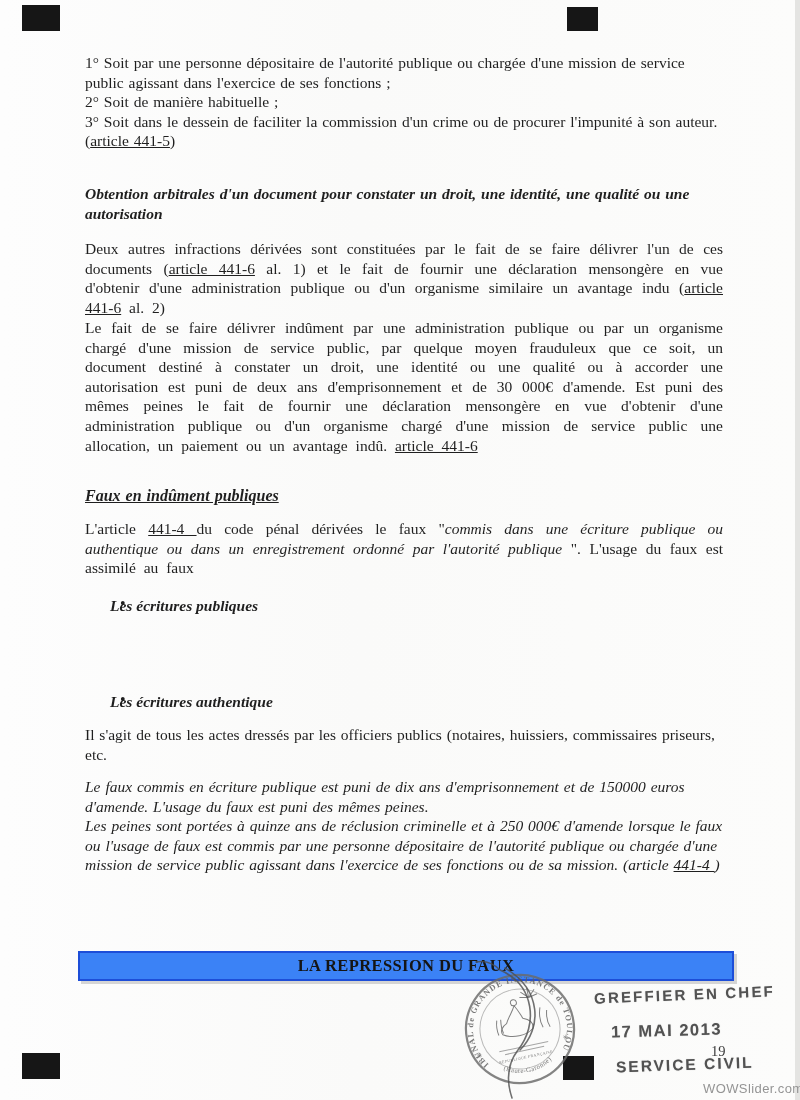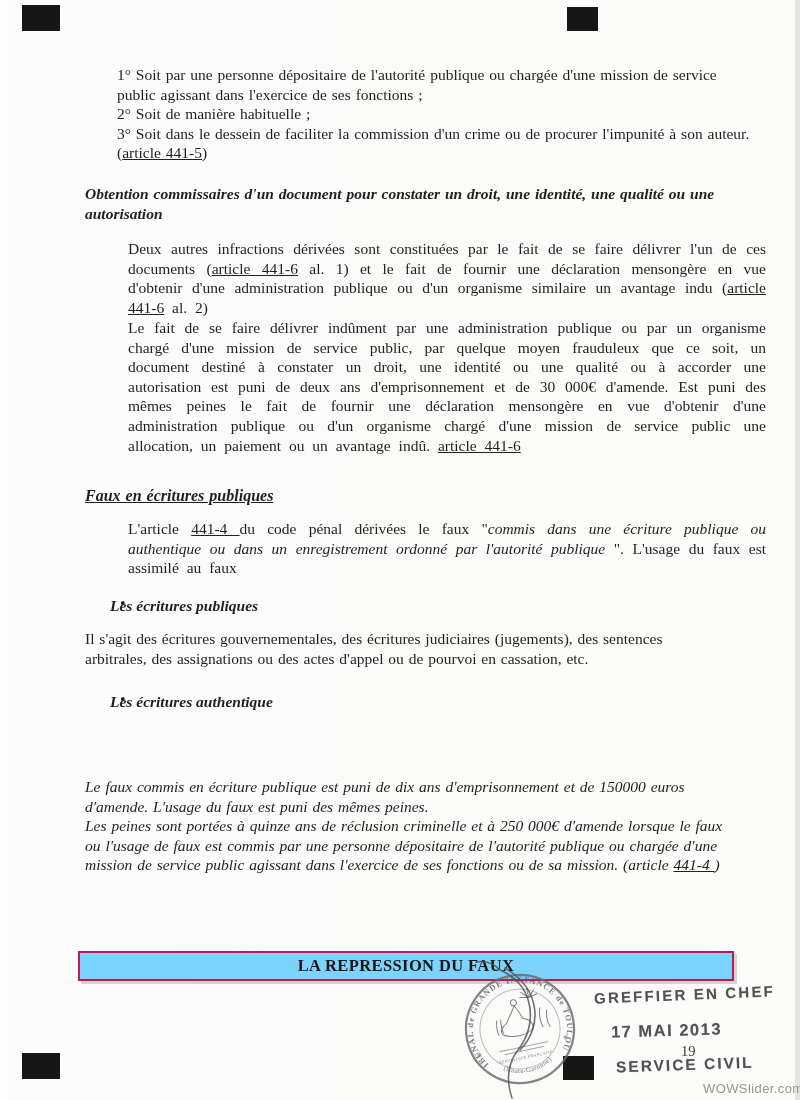--- a/index.html
+++ b/index.html
@@ -3,95 +3,95 @@
 <meta charset="utf-8">
 <style>
   html,body{margin:0;padding:0;}
   body{width:800px;height:1100px;position:relative;overflow:hidden;
        background:linear-gradient(90deg,#fdfdfd 0%,#fafaf9 45%,#fcfcfb 100%);
        font-family:"Liberation Serif","DejaVu Serif",serif;color:#1f1f1f;}
   .page{position:absolute;inset:0;}
   .edge-strip{position:absolute;right:0;top:0;width:5px;height:1100px;background:#e4e4e2;}
   .tb{position:absolute;left:85px;width:638px;font-size:15.5px;line-height:19.6px;
       word-spacing:1px;}
-  .just{text-align:justify;margin-left:43px;}
+  .just{text-align:justify;}
   .stretch{word-spacing:4px;}
   .hd{font-weight:bold;font-style:italic;}
   .hd-u{font-weight:bold;font-style:italic;text-decoration:underline;font-size:16px;}
-  .p-offences{top:65px;margin-left:32px;}
+  .p-offences{top:53px;}
   .h-obtention{top:184px;}
   .p-deux{top:239px;}
   .p-lefait{top:318px;}
   .h-faux{top:486px;}
   .p-article{top:519px;}
   .bullet-row{position:absolute;left:85px;width:600px;font-size:15.5px;}
   .bullet-1{top:597px;}
   .bullet-2{top:693px;}
   .bullet-marker{position:absolute;left:35px;top:-2px;font-size:16px;}
   .bullet-label{margin-left:25px;font-weight:bold;font-style:italic;}
   .p-ecritures-pub{top:629px;}
   .p-actes{top:725px;}
   .p-peines{top:777px;font-style:italic;}
   .rep-box{position:absolute;left:78px;top:951px;width:652px;height:26px;
-           border:2px solid #be185d;background:#7dd3fc;
+           border:2px solid #1d4ed8;background:#3b82f6;
            box-shadow:3px 3px 0 rgba(140,140,140,.35);}
   .rep-box-title{display:block;text-align:center;line-height:26px;font-weight:bold;
                  font-size:16.5px;letter-spacing:.4px;color:#151515;}
   .mark{position:absolute;background:#161616;}
   .mark-tl{left:22px;top:5px;width:38px;height:26px;}
   .mark-tr{left:567px;top:7px;width:31px;height:24px;}
   .mark-bl{left:22px;top:1053px;width:38px;height:26px;}
   .mark-br{left:563px;top:1056px;width:31px;height:24px;}
   .seal{position:absolute;left:447px;top:956px;opacity:.82;}
   .signature{position:absolute;left:430px;top:950px;pointer-events:none;}
   .stamp-text{position:absolute;font-family:"Liberation Sans","DejaVu Sans",sans-serif;
               color:#525252;font-weight:600;text-shadow:0 0 1px rgba(90,90,90,.35);
               white-space:nowrap;}
   .stamp-clerk{left:594px;top:986px;font-size:15px;letter-spacing:2.2px;transform:rotate(-2.3deg);}
   .stamp-date{left:611px;top:1021px;font-size:16.5px;letter-spacing:1.5px;transform:rotate(-1.5deg);}
   .stamp-service{left:616px;top:1056px;font-size:15.5px;letter-spacing:2px;transform:rotate(-2deg);}
-  .page-number{position:absolute;left:681px;top:1043px;font-size:14.5px;color:#3a3a3a;text-align:right;}
+  .page-number{position:absolute;left:711px;top:1043px;font-size:14.5px;color:#3a3a3a;text-align:right;}
   .watermark{position:absolute;left:703px;top:1081px;font-family:"Liberation Sans","DejaVu Sans",sans-serif;
              font-size:13px;color:#949494;letter-spacing:.4px;}
 </style>
 </head>
 <body>
 
 <div class="page">
 
   <div class="mark mark-tl"></div>
   <div class="mark mark-tr"></div>
   <div class="mark mark-bl"></div>
   <div class="mark mark-br"></div>
   <div class="edge-strip"></div>
 
   <div class="tb p-offences"><span>1° Soit par une personne dépositaire de l'autorité publique ou chargée d'une mission de service public agissant dans l'exercice de ses fonctions ;</span><br><span>2° Soit de manière habituelle ;</span><br><span>3° Soit dans le dessein de faciliter la commission d'un crime ou de procurer l'impunité à son auteur.(</span><span style="text-decoration: underline;">article 441-5</span><span>)</span></div>
 
-  <div class="tb hd h-obtention">Obtention commissaires d'un document pour constater un droit, une identité, une qualité ou une autorisation</div>
+  <div class="tb hd h-obtention">Obtention arbitrales d'un document pour constater un droit, une identité, une qualité ou une autorisation</div>
 
   <div class="tb just stretch p-deux"><span>Deux autres infractions dérivées sont constituées par le fait de se faire délivrer l'un de ces documents (</span><span style="text-decoration: underline;">article 441-6</span><span> al. 1) et le fait de fournir une déclaration mensongère en vue d'obtenir d'une administration publique ou d'un organisme similaire un avantage indu (</span><span style="text-decoration: underline;">article 441-6</span><span> al. 2)</span></div>
 
   <div class="tb just stretch p-lefait"><span>Le fait de se faire délivrer indûment par une administration publique ou par un organisme chargé d'une mission de service public, par quelque moyen frauduleux que ce soit, un document destiné à constater un droit, une identité ou une qualité ou à accorder une autorisation est puni de deux ans d'emprisonnement et de 30 000€ d'amende. Est puni des mêmes peines le fait de fournir une déclaration mensongère en vue d'obtenir d'une administration publique ou d'un organisme chargé d'une mission de service public une allocation, un paiement ou un avantage indû. </span><span style="text-decoration: underline;">article 441-6</span></div>
 
-  <div class="tb hd-u h-faux">Faux en écritures publiques</div>
+  <div class="tb hd-u h-faux">Faux en indûment publiques</div>
 
   <div class="tb just stretch p-article"><span>L'article </span><span style="text-decoration: underline;">441-4 </span><span>du code pénal dérivées le faux "</span><span style="font-style: italic;">commis dans une écriture publique ou authentique ou dans un enregistrement ordonné par l'autorité publique </span><span>". L'usage du faux est assimilé au faux</span></div>
 
   <div class="bullet-row bullet-1">
     <span class="bullet-marker">•</span>
     <span class="bullet-label">Les écritures publiques</span>
   </div>
 
-  <div class="tb p-ecritures-pub">Il s'agit des écritures gouvernementales, des écritures judiciaires (jugements), des sentences arbitrales, des assignations ou des actes d'appel ou de pourvoi en cassation, etc.</div>
 
   <div class="bullet-row bullet-2">
     <span class="bullet-marker">•</span>
     <span class="bullet-label">Les écritures authentique</span>
   </div>
 
+  <div class="tb p-actes">Il s'agit de tous les actes dressés par les officiers publics (notaires, huissiers, commissaires priseurs, etc.</div>
 
   <div class="tb p-peines"><span>Le faux commis en écriture publique est puni de dix ans d'emprisonnement et de 150000 euros d'amende. L'usage du faux est puni des mêmes peines.</span><br><span>Les peines sont portées à quinze ans de réclusion criminelle et à 250 000€ d'amende lorsque le faux ou l'usage de faux est commis par une personne dépositaire de l'autorité publique ou chargée d'une mission de service public agissant dans l'exercice de ses fonctions ou de sa mission. (article </span><span style="text-decoration: underline;">441-4 </span><span>)</span></div>
 
   <div class="rep-box">
     <span class="rep-box-title">LA REPRESSION DU FAUX</span>
   </div>
 
   <svg class="seal" width="146" height="146" viewBox="0 0 146 146">
     <g transform="rotate(-12 73 73)" stroke="#6a6a6a" fill="none">
       <circle cx="73" cy="73" r="54" stroke-width="2.2"></circle>

